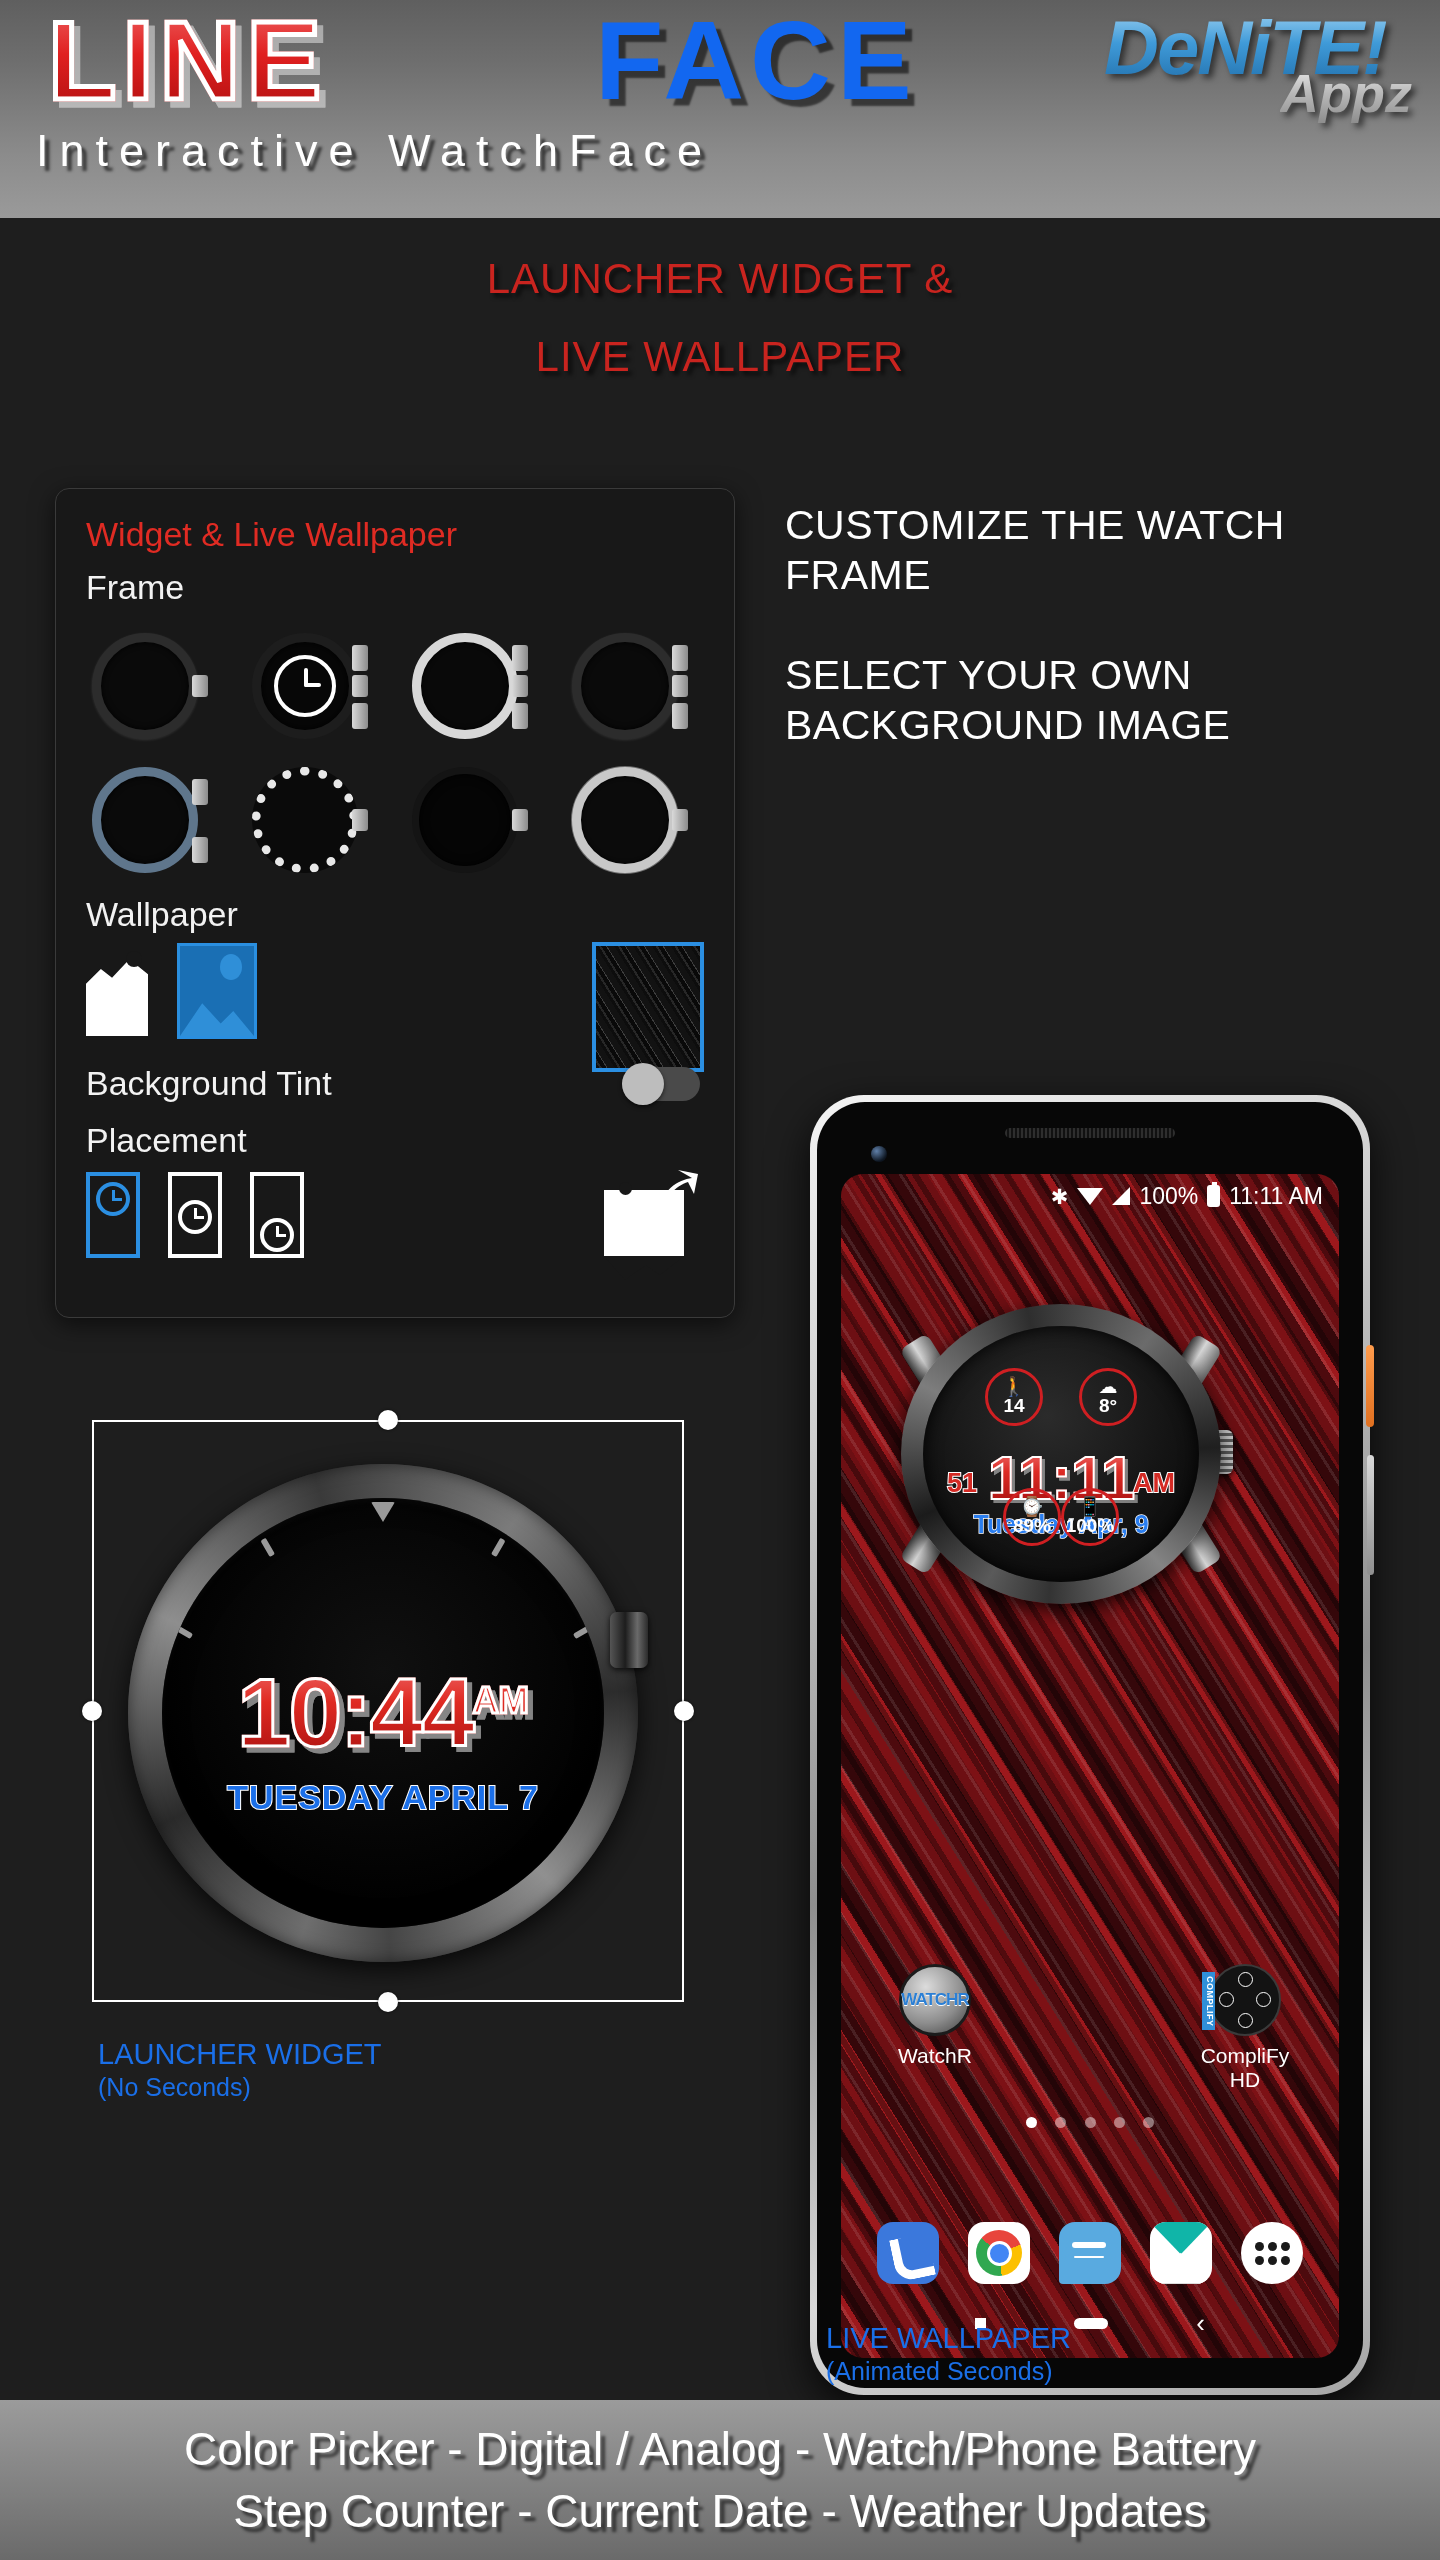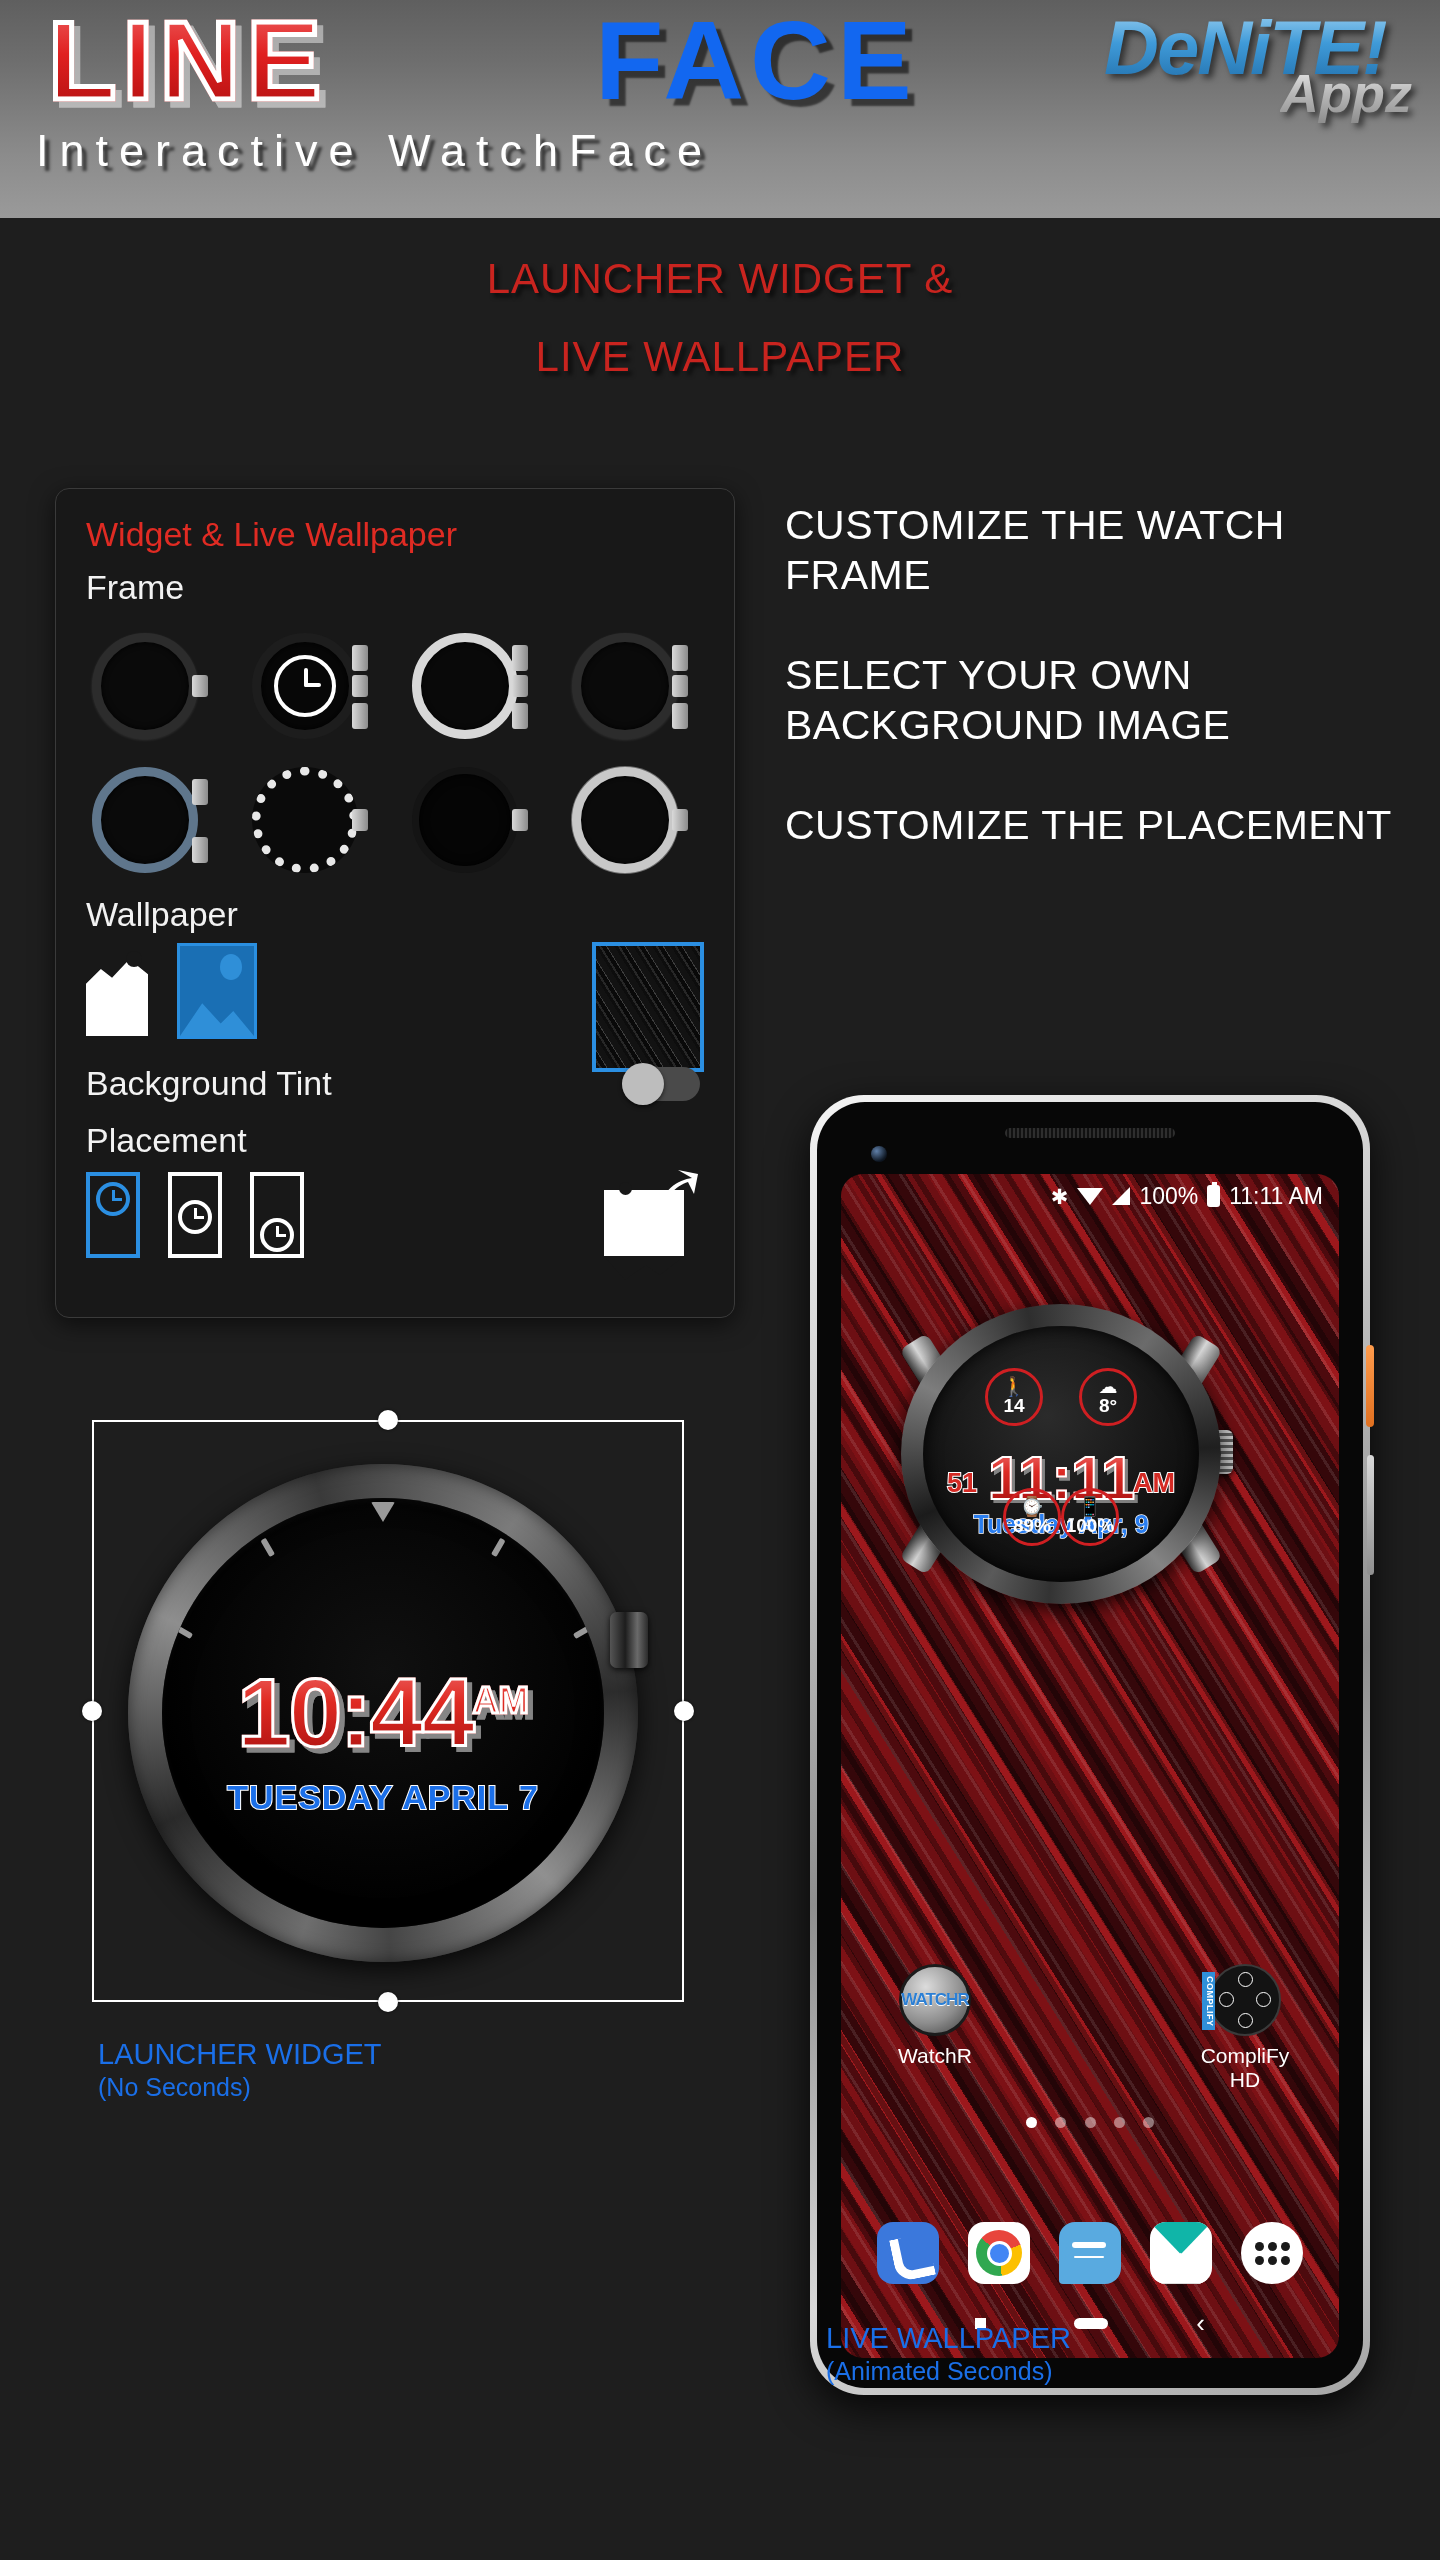--- a/index.html
+++ b/index.html
@@ -602,21 +602,20 @@
         <svg class="arrow" viewBox="0 0 52 56">
           <path d="M6 52 C14 20 30 12 44 10 L30 2 L50 6 L46 26 L40 14 C28 18 16 28 12 52 Z" fill="#fff"></path>
         </svg>
       </div>
     </div>
   </div>
 
   <div class="features">
     <div class="feat">CUSTOMIZE THE WATCH FRAME</div>
     <div class="feat">SELECT YOUR OWN BACKGROUND IMAGE</div>
-    <div class="feat">CUSTOMIZE THE PLACEMENT</div>
   </div>
 
   <div class="widget-wrap">
     <div class="sel-box"></div>
     <div class="handle h-top"></div>
     <div class="handle h-bottom"></div>
     <div class="handle h-left"></div>
     <div class="handle h-right"></div>
 
     <div class="watch-big">
@@ -747,14 +746,18 @@
 
       </div>
     </div>
   </div>
 
   <div class="cap-lw">
     <div>LIVE WALLPAPER</div>
     <div class="small">(Animated Seconds)</div>
   </div>
 
+  <div class="footer">
+    <div>Color Picker - Digital / Analog - Watch/Phone Battery</div>
+    <div>Step Counter - Current Date - Weather Updates</div>
+  </div>
 
 </div>
 
 </body></html>

